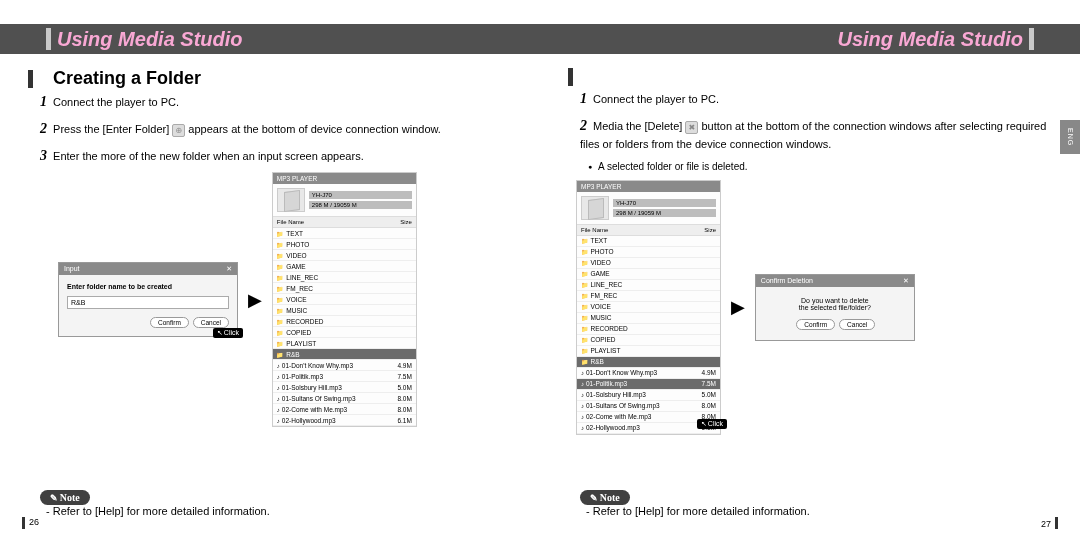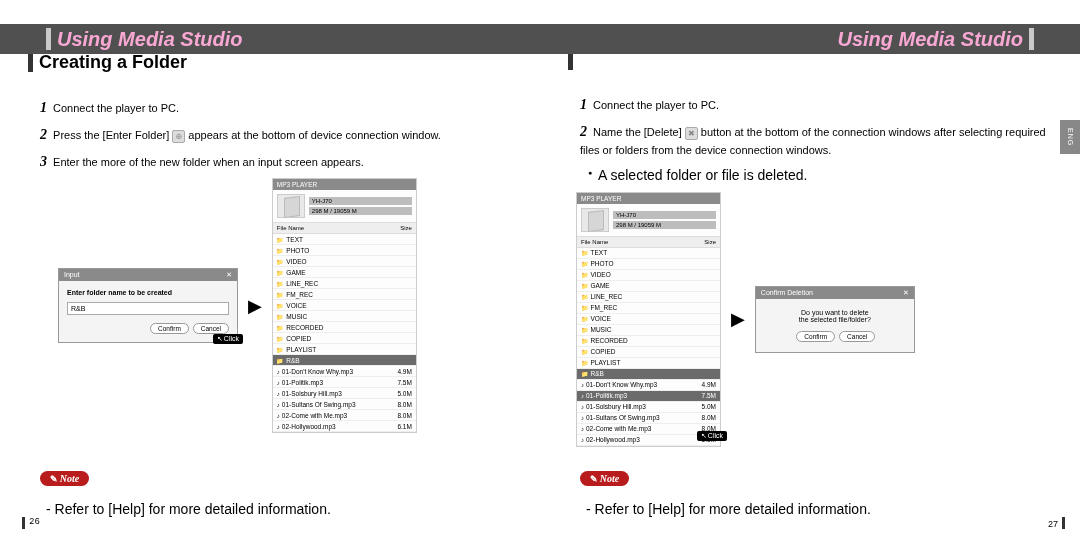--- a/index.html
+++ b/index.html
@@ -31,30 +31,30 @@
   }
   .header-bar.left { padding-left: 40px; justify-content: flex-start; }
   .header-bar.right { padding-right: 40px; justify-content: flex-end; }
   .header-bar .bar-mark {
     width: 5px; height: 22px; background: #c9c9c9; margin: 0 6px;
   }
   .header-title {
     color: #f9a8d4; font-size: 20px; font-weight: bold; font-style: italic;
   }
   .section-title-row {
-    margin-top: 52px;
-    display: flex; align-items: center; gap: 6px;
+    margin-top: 68px;
+    display: flex; align-items: center; gap: 20px;
   }
   .section-mark { width: 5px; height: 18px; background: #333; }
   .section-title { font-size: 18px; font-weight: bold; }
-  .steps { margin-top: 24px; padding-left: 12px; font-size: 11px; line-height: 1.5; }
+  .steps { margin-top: 2px; padding-left: 12px; font-size: 11px; line-height: 1.5; }
   .step { margin-bottom: 6px; }
   .step-num { font-style: italic; font-weight: bold; font-size: 14px; font-family: Georgia, serif; margin-right: 3px; }
   .bullet-list { padding-left: 18px; margin-top: 2px; }
-  .bullet-list li { font-size: 14px; list-style: none; position: relative; margin-bottom: 3px;}
+  .bullet-list li { font-size: 10px; list-style: none; position: relative; margin-bottom: 3px;}
   .bullet-list li::before { content: "●"; font-size: 7px; position: absolute; left: -10px; top: 3px; }
   .inline-icon {
     display: inline-block; width: 13px; height: 13px; background: #ddd;
     border: 1px solid #aaa; border-radius: 2px; vertical-align: middle;
     font-size: 8px; text-align: center; line-height: 11px; color: #888;
   }
   .arrow { font-size: 18px; }
 
   
   .input-dialog {
@@ -111,32 +111,32 @@
   
   .confirm-dialog {
     width: 160px; border: 1px solid #999; background: #f4f4f4; font-size: 7px;
   }
   .confirm-dialog .dlg-title { background: #8a8a8a; color: #fff; padding: 2px 5px; font-size: 7px; display:flex; justify-content:space-between;}
   .confirm-dialog .dlg-body { padding: 10px; text-align: center; }
   .confirm-dialog .dlg-btns { text-align: center; margin-top: 8px; }
 
   .note-row { position: absolute; bottom: 22px; left: 40px; right: 40px; }
   .note-badge {
-    display: inline-block; background: #b91c1c; color: #fff; border-radius: 10px;
-    padding: 2px 10px; font-size: 10px; font-style: italic; font-weight: bold;
+    display: inline-block; background: #404040; color: #fff; border-radius: 10px;
+    padding: 2px 10px; font-size: 10px; font-weight: bold;
     font-family: Georgia, serif;
     margin-top: 9px;
   }
   .note-badge::before { content:"✎ "; font-style:normal; font-size:9px;}
-  .note-text { font-size: 14px; margin-top: 15px; padding-left: 12px; text-indent: -6px;}
+  .note-text { font-size: 11px; margin-top: 0; padding-left: 12px; text-indent: -6px;}
   .note-text::before { content: "- "; }
 
-  .pagenum-left { position:absolute; bottom:10px; left:22px; font-size:9px; display:flex; align-items:flex-start; gap:4px;font-family:Liberation Mono, monospace;}
+  .pagenum-left { position:absolute; bottom:10px; left:22px; font-size:9px; display:flex; align-items:flex-start; gap:4px;}
   .pagenum-left::before { content:""; width:3px; height:12px; background:#333; display:inline-block;}
-  .pagenum-right { position:absolute; bottom:10px; right:15px; font-size:9px; display:flex; align-items:flex-end; gap:4px;}
+  .pagenum-right { position:absolute; bottom:10px; right:22px; font-size:9px; display:flex; align-items:flex-end; gap:4px;}
   .pagenum-right::after { content:""; width:3px; height:12px; background:#333; display:inline-block;}
 
   .side-tab {
     position: absolute; right: 0; top: 120px; width: 20px; height: 34px;
     background: #888; color: #fff; font-size: 7px; writing-mode: vertical-rl;
     text-align: center; display: flex; align-items: center; justify-content: center;
     letter-spacing: 1px;
   }
 
   .illus-box-left { display:flex; align-items:center; gap:10px; padding-left:30px; margin-top:6px;}
@@ -308,21 +308,21 @@
     <span class="section-mark"></span>
   </div>
 
   <div class="steps">
     <div class="step">
       <span class="step-num">1</span>
       <span>Connect the player to PC.</span>
     </div>
     <div class="step">
       <span class="step-num">2</span>
-      <span>Name the [Delete]</span>
+      <span>Media the [Delete]</span>
       <span class="inline-icon">✖</span>
       <span>button at the bottom of the connection windows after selecting required files or folders from the device connection windows.</span>
     </div>
     <ul class="bullet-list">
       <li>A selected folder or file is deleted.</li>
     </ul>
   </div>
 
   <div class="illus-box-right">
 

